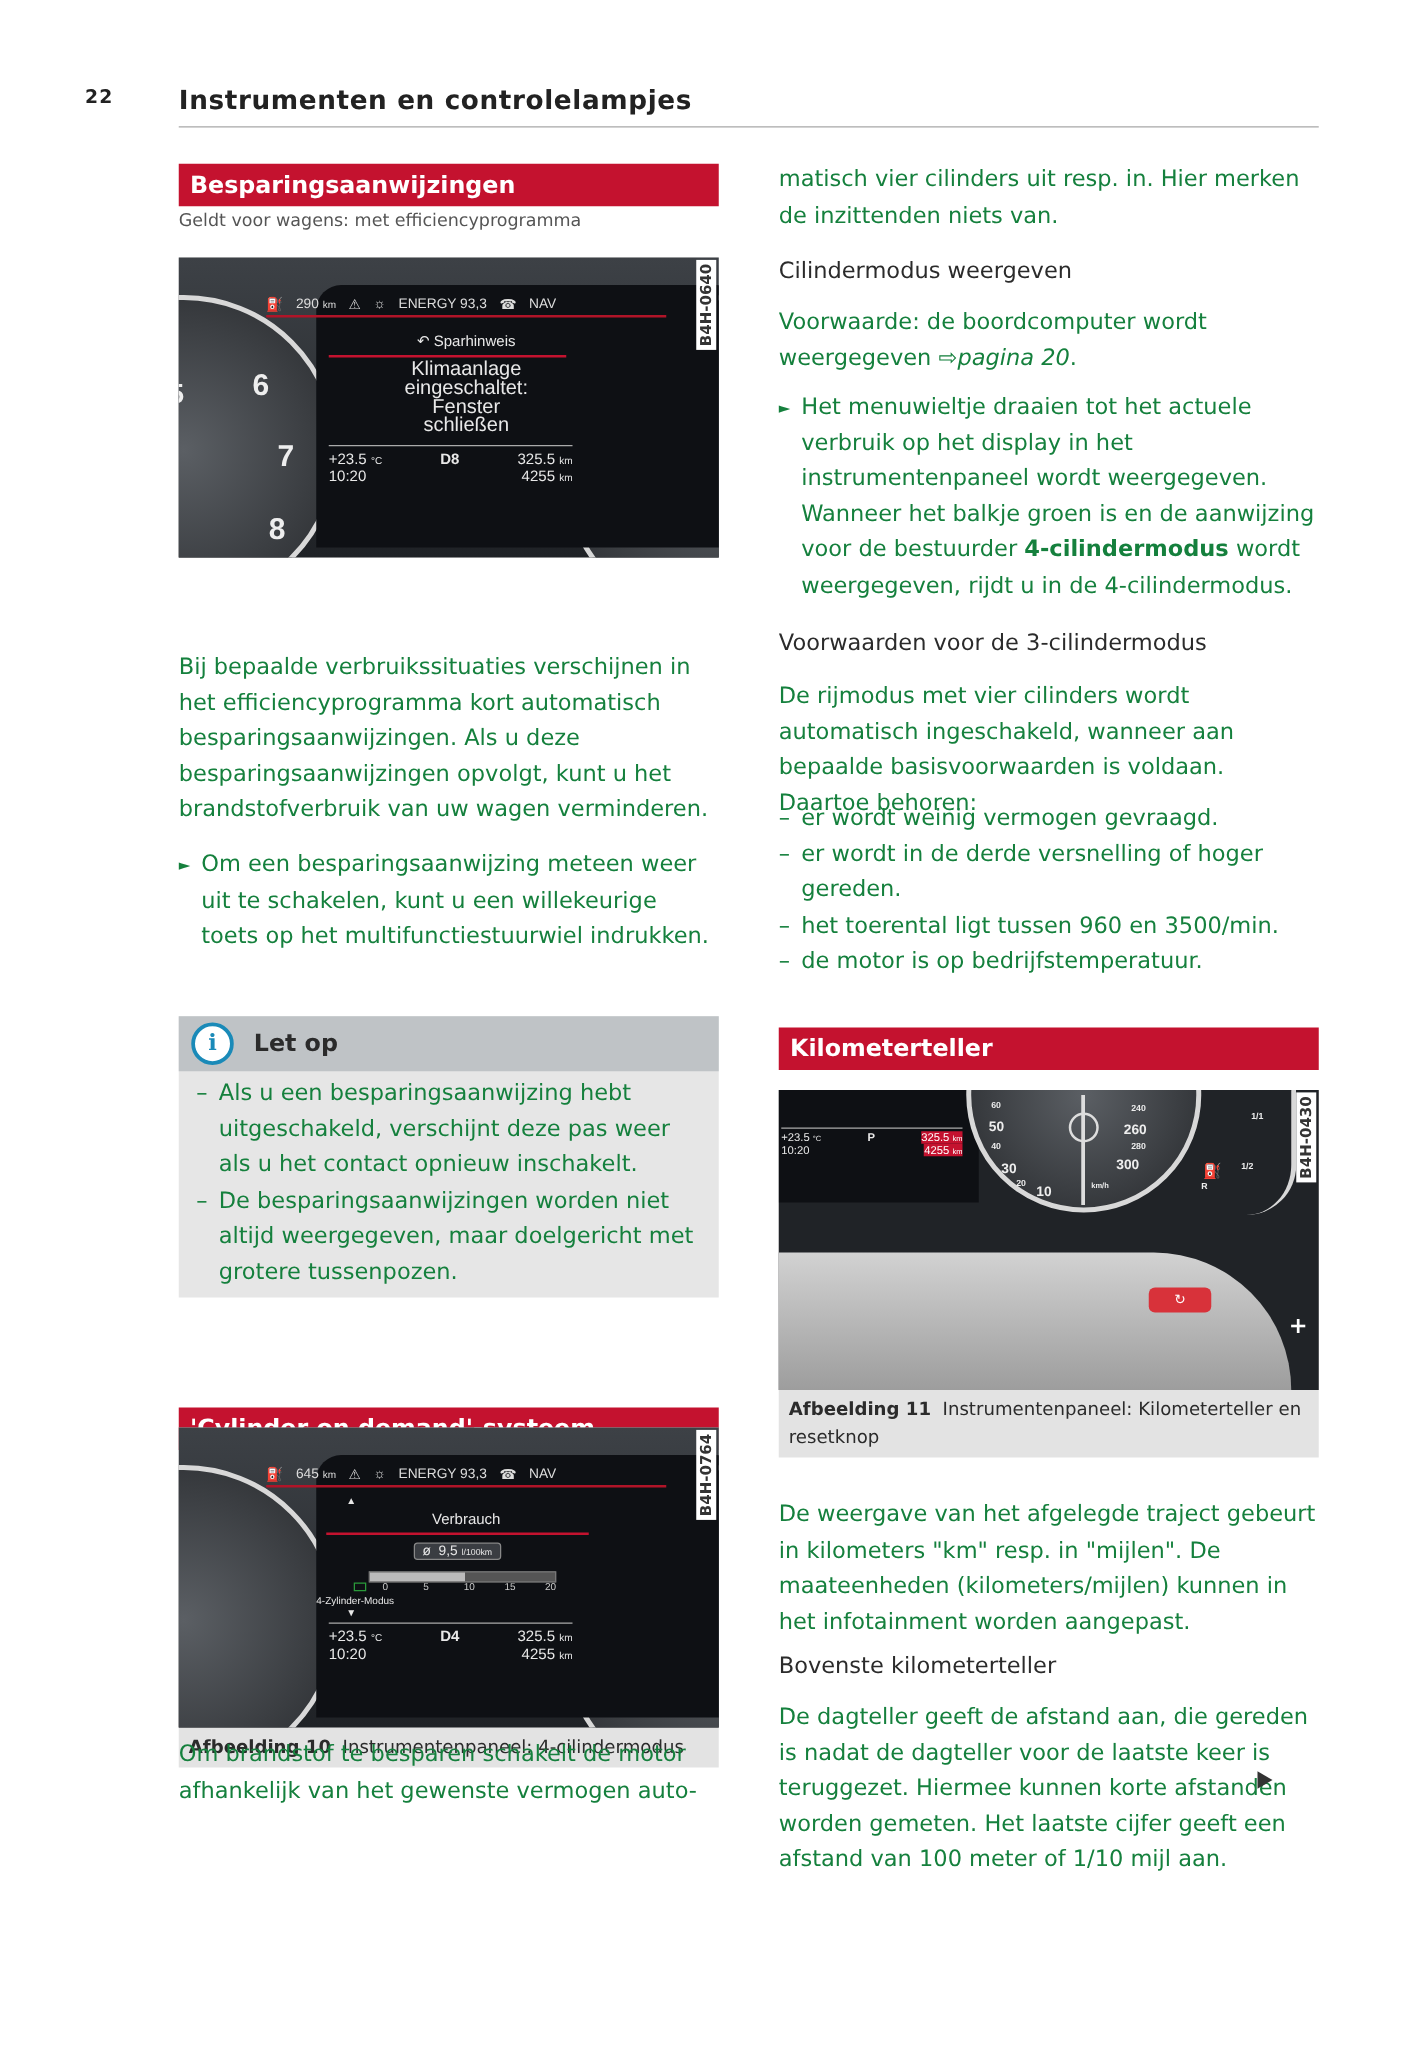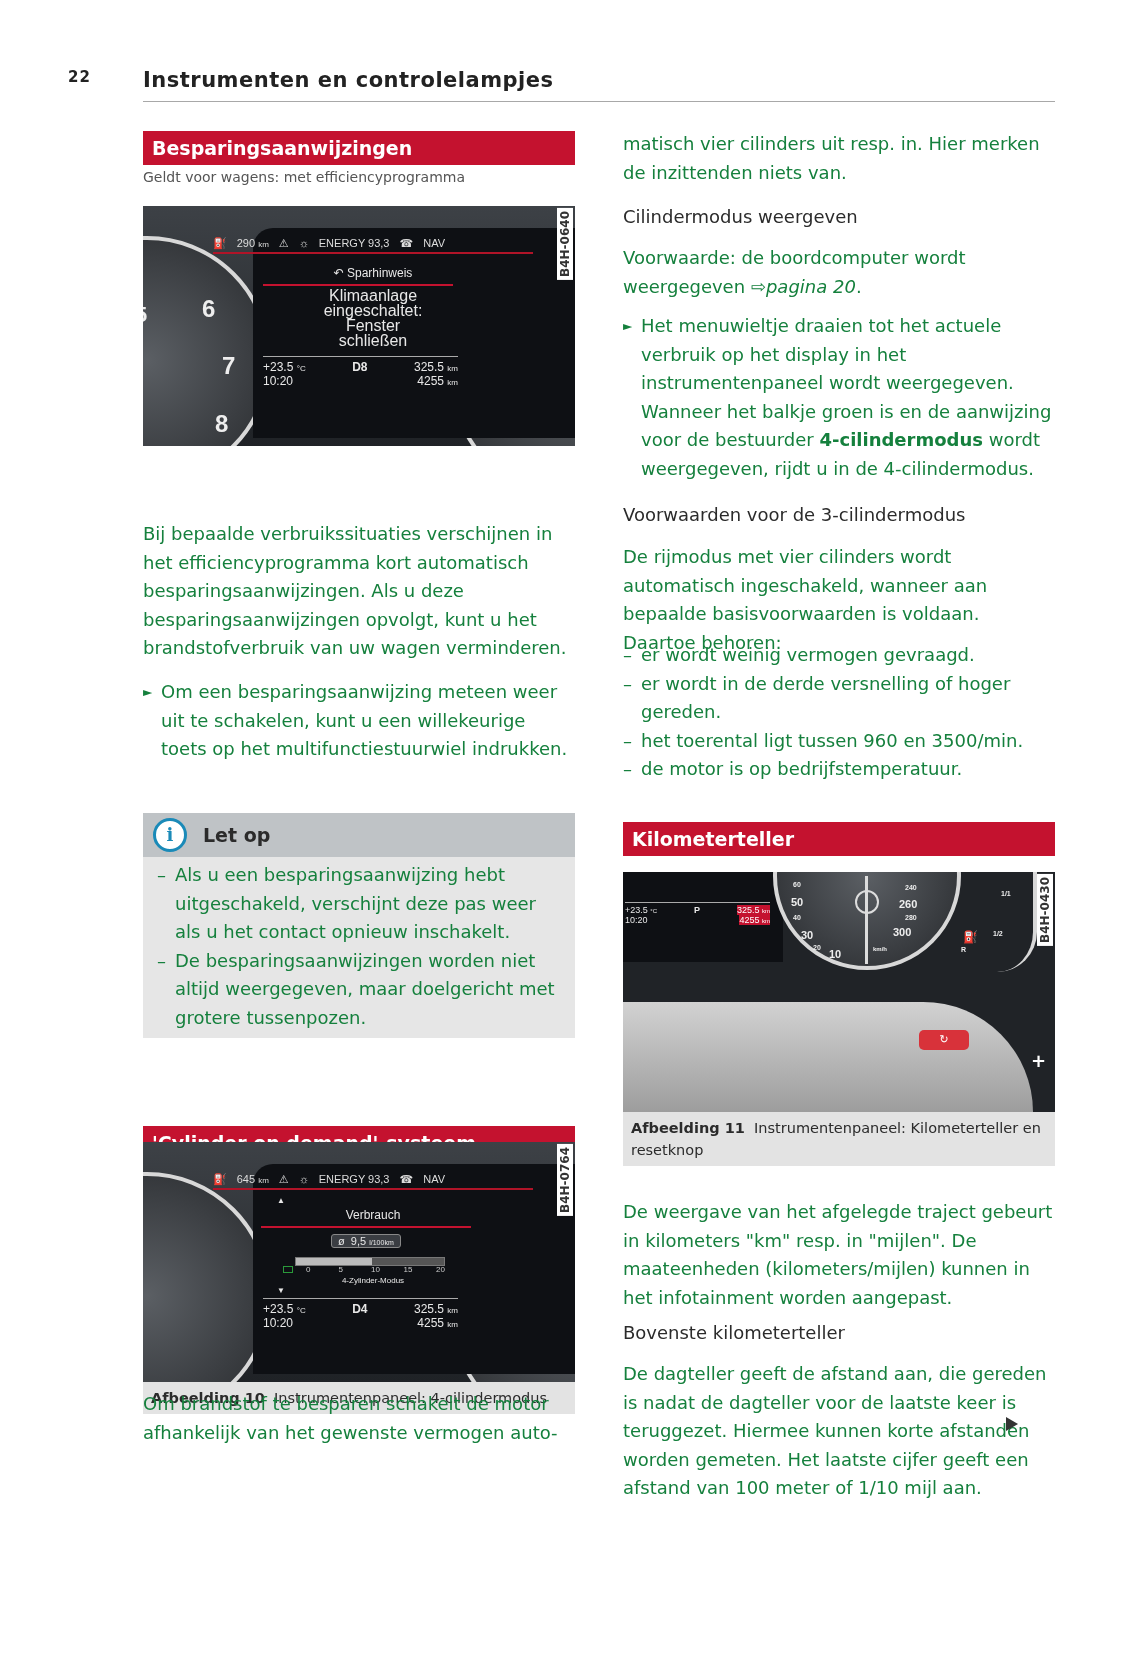--- a/index.html
+++ b/index.html
@@ -159,21 +159,21 @@
         <div id="cons-fill" style="position: absolute; left: 0px; top: 0px; height: 7px; background: rgb(187, 187, 187); width: 75.75px;"></div>
       </div>
       <div style="position:absolute; left:30px; top:102px; width:8px; height:5px; border:1px solid #2a9a3a;"></div>
       <div id="cons-scale" style="position:absolute; left:42px; top:101px; width:150px; height:10px; font-size:8px; color:#ccc;">
         <span class="tick" style="position: absolute; left: 11px;">0</span>
         <span class="tick" style="position: absolute; left: 43.5px;">5</span>
         <span class="tick" style="position: absolute; left: 76px;">10</span>
         <span class="tick" style="position: absolute; left: 108.5px;">15</span>
         <span class="tick" style="position: absolute; left: 141px;">20</span>
       </div>
-      <div style="position:absolute; left:0; top:112px; width:240px; text-align:center; font-size:8px;">4-Zylinder-Modus</div>
+      <div style="position:absolute; left:0; top:112px; width:240px; font-size:8px;">4-Zylinder-Modus</div>
       <div style="position:absolute; left:24px; top:122px; font-size:8px;">▼</div>
       <div style="position:absolute; left:10px; top:134px; width:195px; border-top:1px solid #aaa; font-size:12px; padding-top:3px;">
         <div style="display:flex; justify-content:space-between;">
           <span><span>+23.5</span> <span style="font-size:8px">°C</span></span>
           <span style="font-weight:bold">D4</span>
           <span><span>325.5</span> <span style="font-size:8px">km</span></span>
         </div>
         <div style="display:flex; justify-content:space-between;">
           <span>10:20</span>
           <span><span>4255</span> <span style="font-size:8px">km</span></span>

